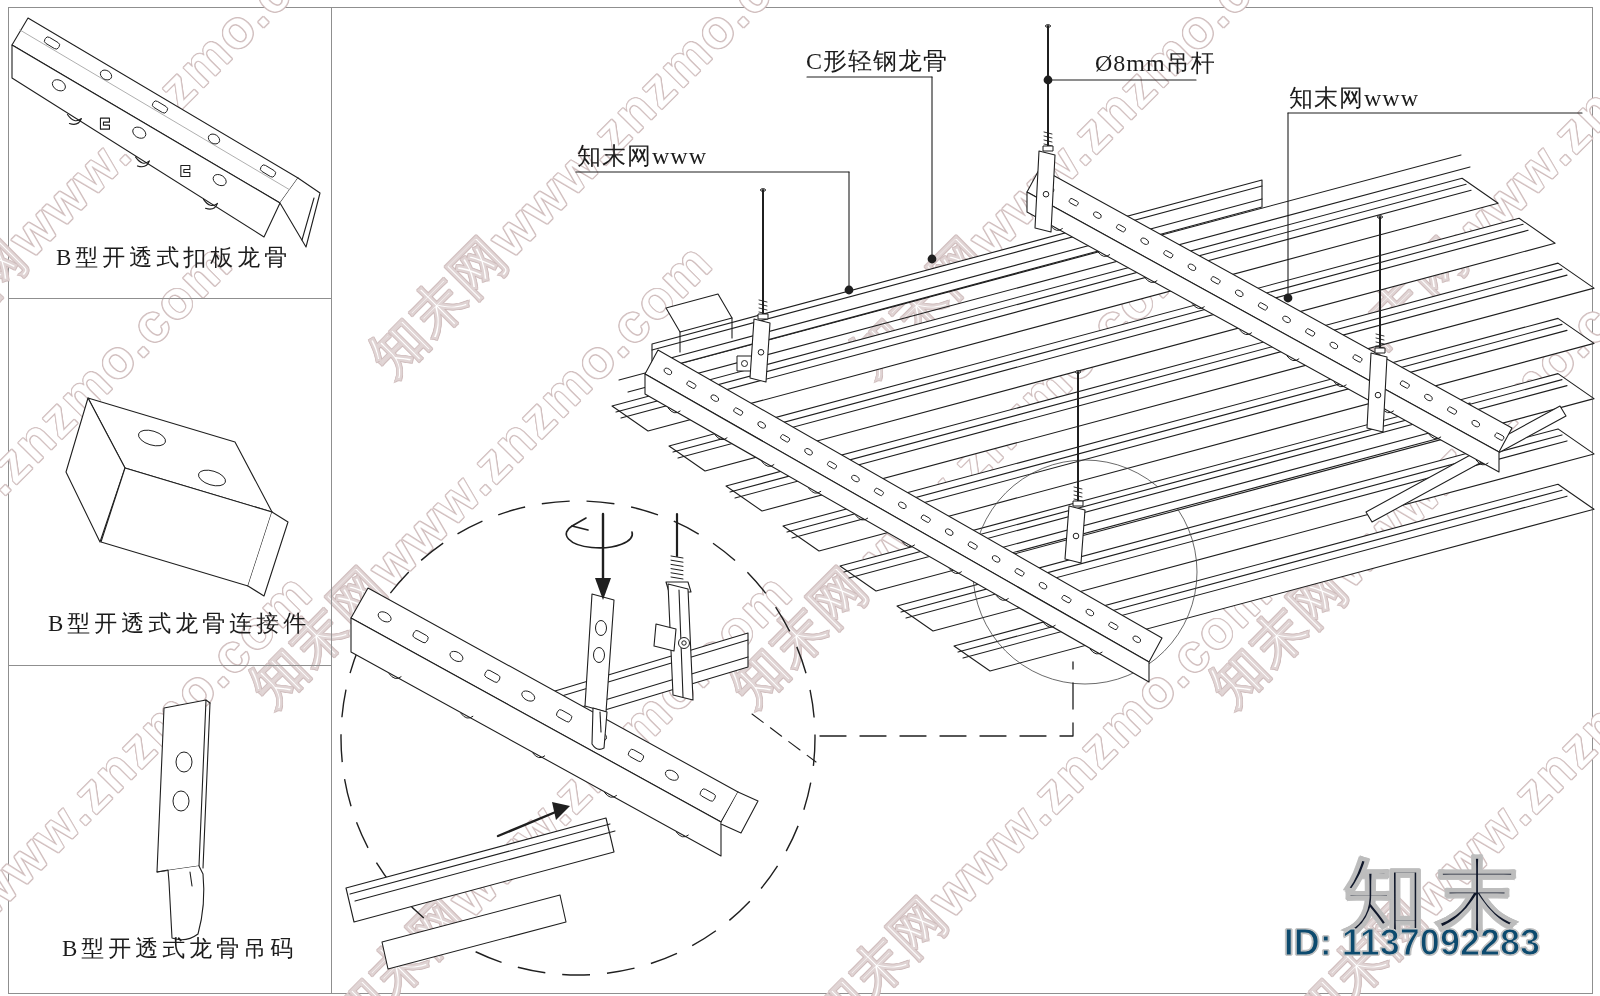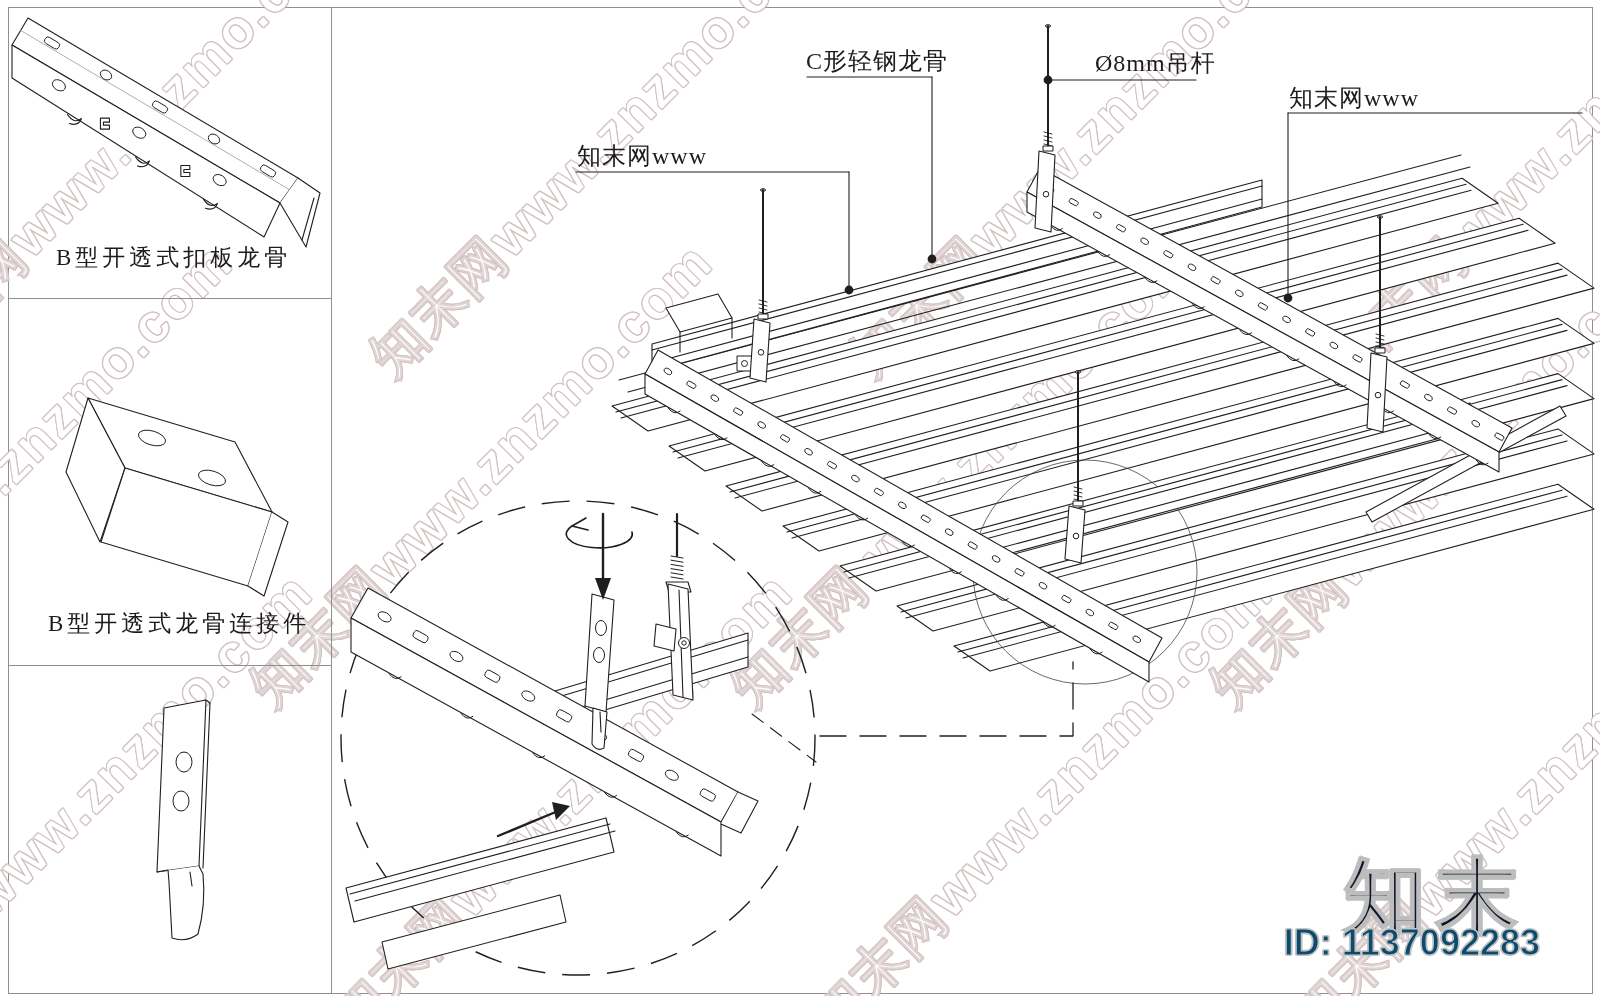--- a/index.html
+++ b/index.html
@@ -315,20 +315,21 @@
         <circle cx="684" cy="643" r="2.2" fill="none" stroke="#1f1f1f"></circle>
       </g>
       <g>
         <path d="M498,836 L558,811" fill="none" stroke="#1f1f1f" stroke-width="2.4" stroke-linejoin="round" stroke-linecap="round"></path>
         <path d="M552,802 L570,806 L556,820 Z" fill="#1f1f1f" stroke="none" stroke-width="1.1" stroke-linejoin="round" stroke-linecap="round"></path>
       </g>
     </svg>
 
   <div class="lbl side-lbl" style="left:56px;top:242px">B型开透式扣板龙骨</div>
   <div class="lbl side-lbl" style="left:48px;top:608px">B型开透式龙骨连接件</div>
+  <div class="lbl side-lbl" style="left:62px;top:933px">B型开透式龙骨吊码</div>
 
   <div class="lbl" style="left:577px;top:140px">知末网www</div>
   <div class="lbl" style="left:806px;top:45px">C形轻钢龙骨</div>
   <div class="lbl" style="left:1095px;top:47px">Ø8mm吊杆</div>
   <div class="lbl" style="left:1289px;top:82px">知末网www</div>
 
   <div class="brand">知末</div>
   <div class="idtext">ID: 1137092283</div>
 </div>
 

